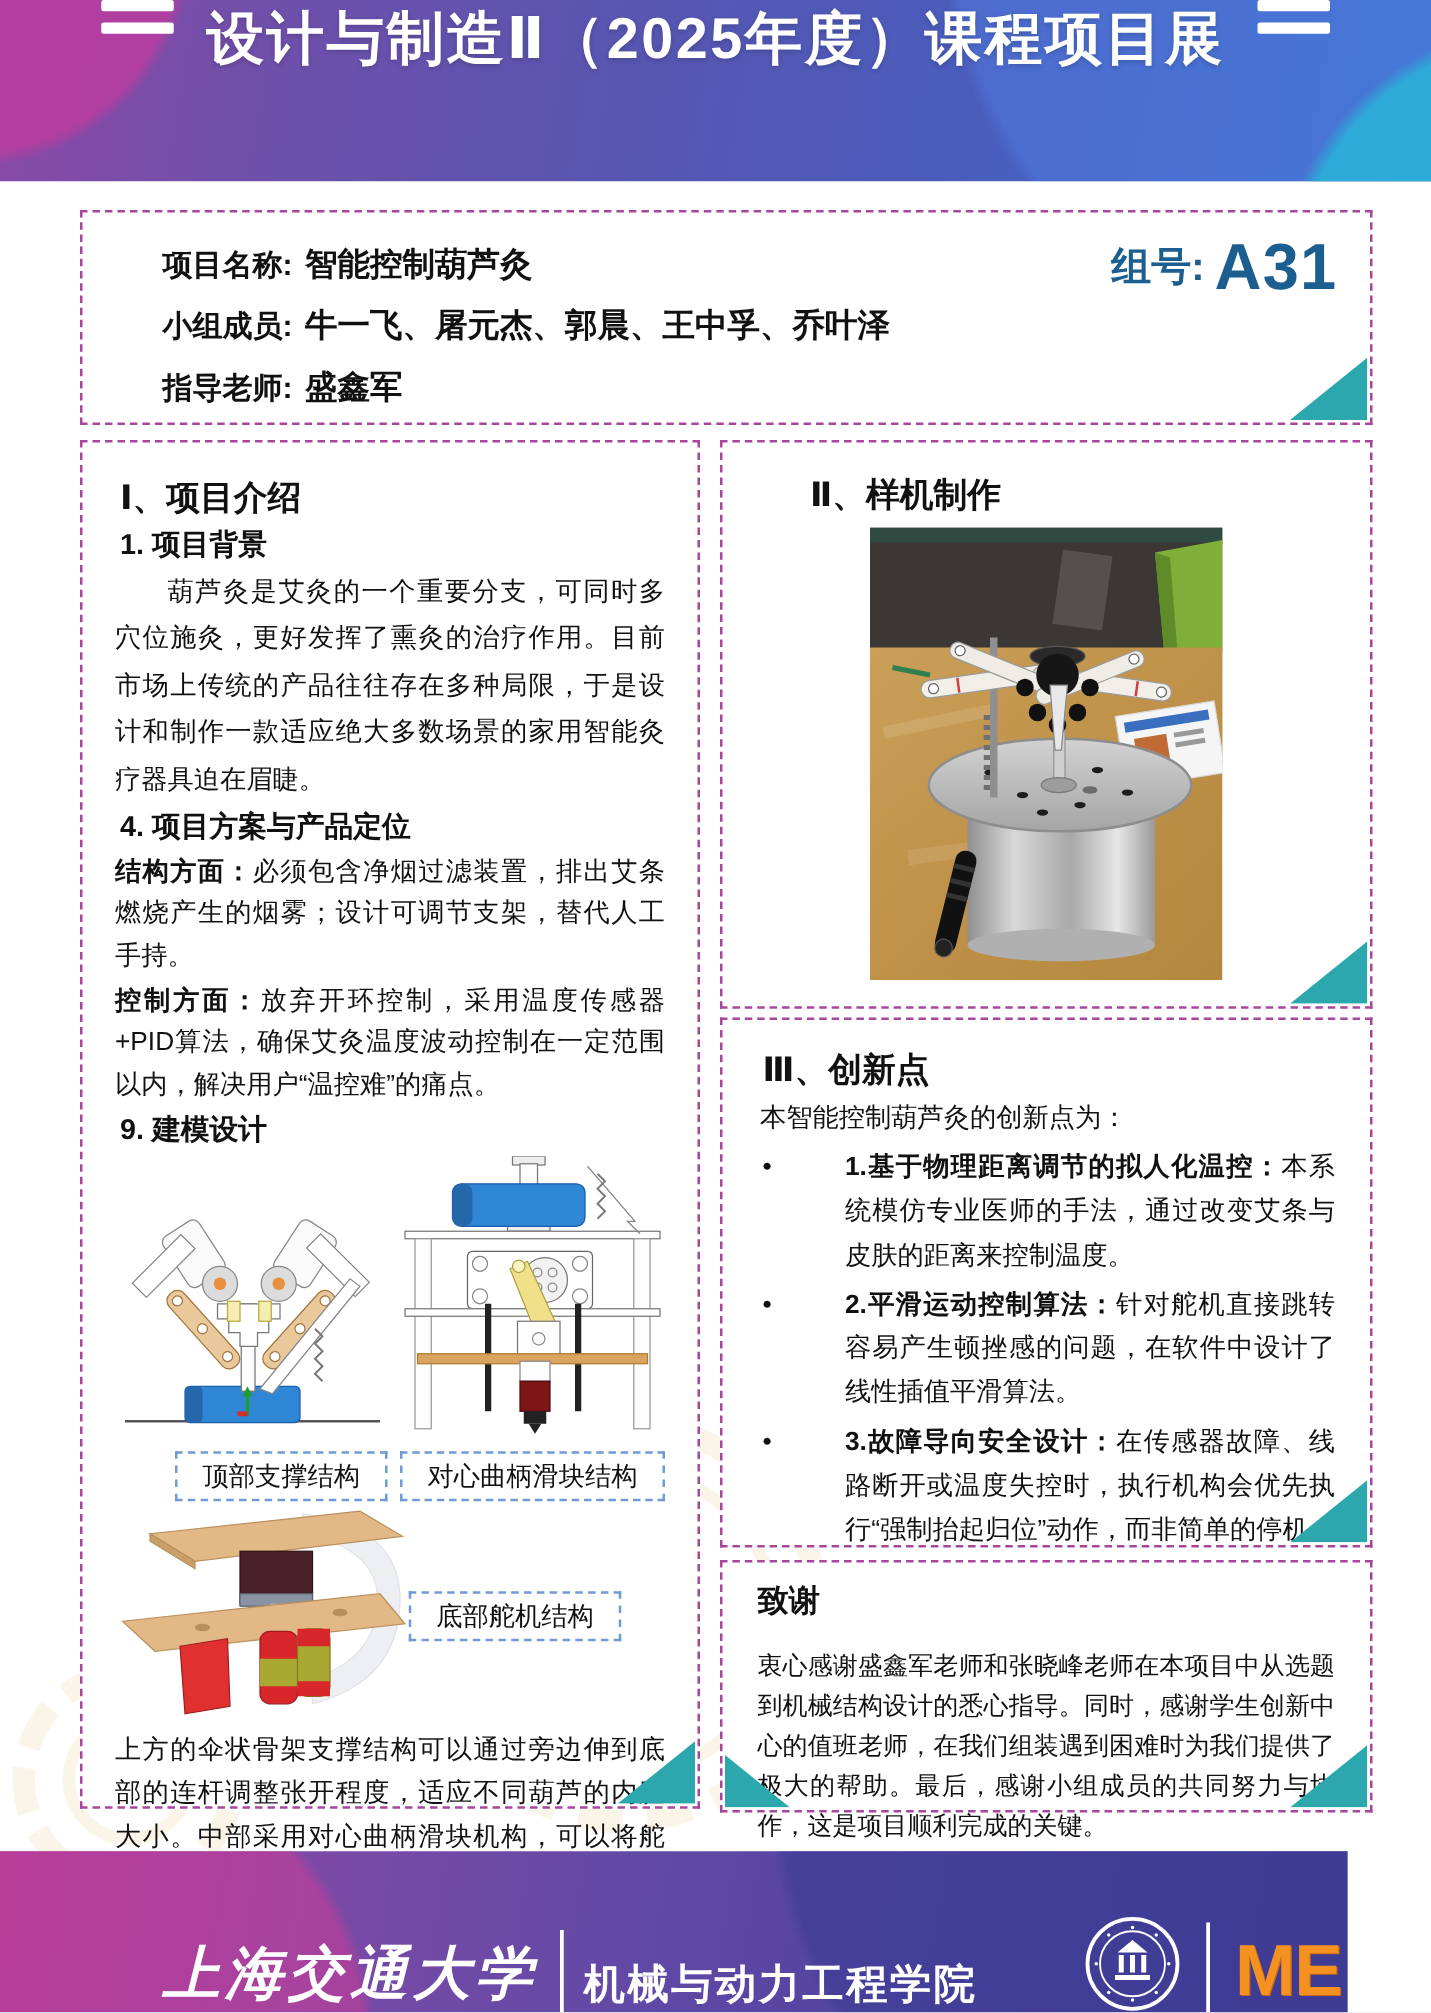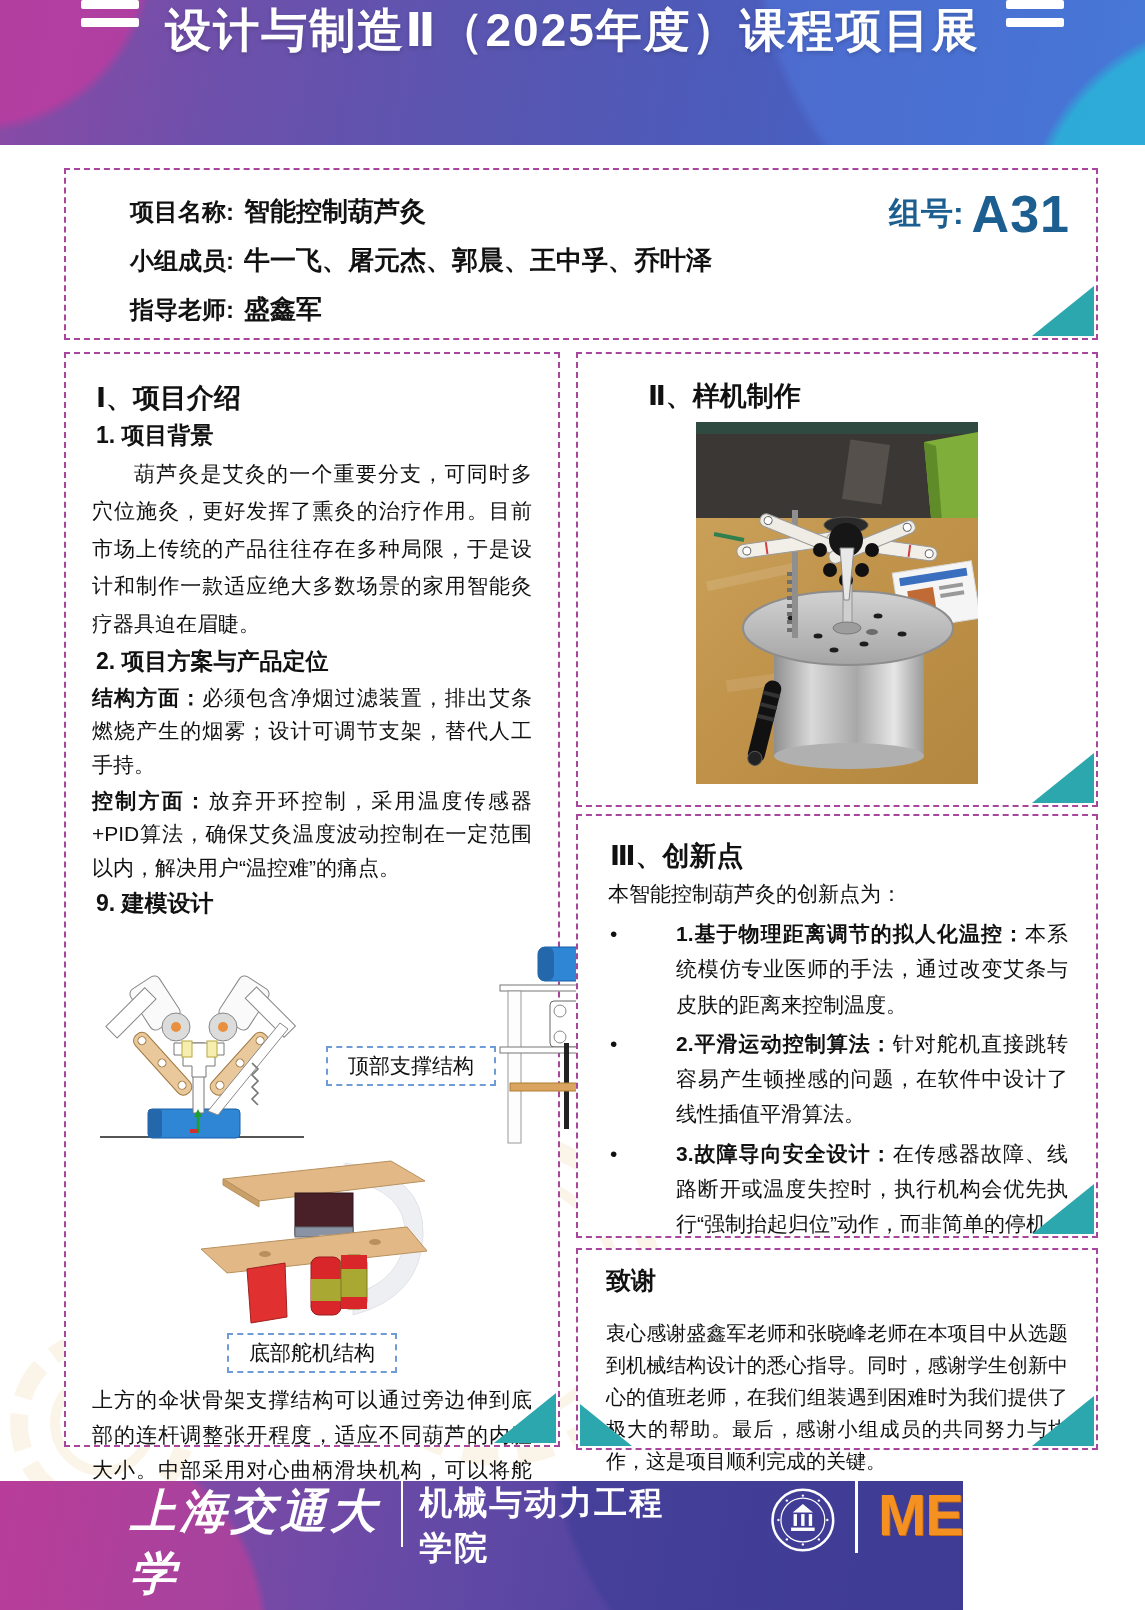--- a/index.html
+++ b/index.html
@@ -44,40 +44,40 @@
   .boxIII{left:576px;top:814px;width:522px;height:424px;padding:18px 28px;}
   .thanks-box{left:576px;top:1248px;width:522px;height:202px;padding:12px 28px;}
   .h1{font-size:27px;font-weight:bold;margin:4px 0 2px 4px;}
   .h2{font-size:23px;font-weight:bold;margin:4px 0 4px 4px;}
   .para{font-size:21px;line-height:1.78;text-align:justify;margin:0 0 4px 0;}
   .indent{text-indent:2em;}
   .aspect{font-size:21px;line-height:1.6;text-align:justify;margin:0 0 2px 0;}
   .lead{font-weight:bold;}
   
   .figrow{display:flex;justify-content:space-between;align-items:flex-end;margin-top:6px;}
-  .figcol{display:flex;flex-direction:row;align-items:center;gap:16px;}
+  .figcol{display:flex;flex-direction:column;align-items:flex-end;}
   .figlabel{border:2px dashed #6f9bd6;background:#fff;font-size:21px;
             padding:4px 20px;margin-top:8px;white-space:nowrap;}
-  .figcenter{display:flex;flex-direction:column;align-items:center;margin-top:4px;}
+  .figcenter{display:flex;flex-direction:row;align-items:center;margin-top:4px;}
   
   .innov-intro{font-size:21px;margin:6px 0 8px 2px;}
   .bullet-item{display:flex;font-size:21px;line-height:1.68;text-align:justify;margin-bottom:4px;}
   .bullet-dot{width:34px;flex:none;padding-left:4px;}
   .bullet-body{flex:1;margin-left:32px;}
   
   .thanks-title{font-size:25px;font-weight:bold;margin:2px 0 4px 0;}
   .thanks-text{font-size:20px;line-height:1.6;text-align:justify;}
   
   .footer{
-    position:absolute;left:0;top:1481px;width:963px;height:129px;
+    position:absolute;left:0;top:1481px;width:1078px;height:129px;
     background:
       radial-gradient(circle at 6% 120%, rgba(204,60,150,.55) 0 22%, rgba(204,60,150,0) 23%),
       radial-gradient(circle at 90% -40%, rgba(60,60,150,.6) 0 35%, rgba(60,60,150,0) 36%),
       linear-gradient(100deg,#a03e9d 0%,#7c4aa6 22%,#6149a6 48%,#4c429c 72%,#413a90 100%);
-    display:flex;align-items:flex-start;
+    display:flex;align-items:flex-end;
   }
   .uni-name{color:#fff;font-size:46px;font-weight:bold;font-style:italic;
             font-family:"DejaVu Serif","Liberation Serif",serif;margin-left:130px;letter-spacing:4px;}
   .foot-div{width:3px;height:66px;background:#fff;margin:0 16px 0 18px;}
   .school-name{color:#fff;font-size:33px;font-weight:bold;letter-spacing:2px;}
   .seal{margin-left:85px;}
   .foot-bar{width:3px;height:72px;background:#fff;margin:0 20px;}
   .me-logo{color:#f59120;font-size:58px;font-weight:900;letter-spacing:-1px;
            text-shadow:1px 1px 0 #c86a10;}
   
@@ -125,21 +125,21 @@
       <span class="group-label">组号:</span>
       <span class="group-value">A31</span>
     </div>
     <div class="tri"></div>
   </div>
 
   <div class="box left-box">
     <div class="h1">Ⅰ、项目介绍</div>
     <div class="h2">1. 项目背景</div>
     <p class="para indent">葫芦灸是艾灸的一个重要分支，可同时多穴位施灸，更好发挥了熏灸的治疗作用。目前市场上传统的产品往往存在多种局限，于是设计和制作一款适应绝大多数场景的家用智能灸疗器具迫在眉睫。</p>
-    <div class="h2">2. 项目方案与产品定位</div>
+    <div class="h2">4. 项目方案与产品定位</div>
     <p class="aspect">
       <span class="lead">结构方面：</span><span>必须包含净烟过滤装置，排出艾条燃烧产生的烟雾；设计可调节支架，替代人工手持。</span>
     </p>
     <p class="aspect">
       <span class="lead">控制方面：</span><span>放弃开环控制，采用温度传感器+PID算法，确保艾灸温度波动控制在一定范围以内，解决用户“温控难”的痛点。</span>
     </p>
     <div class="h2">9. 建模设计</div>
 
     <div class="figrow">
       <div class="figcol">

